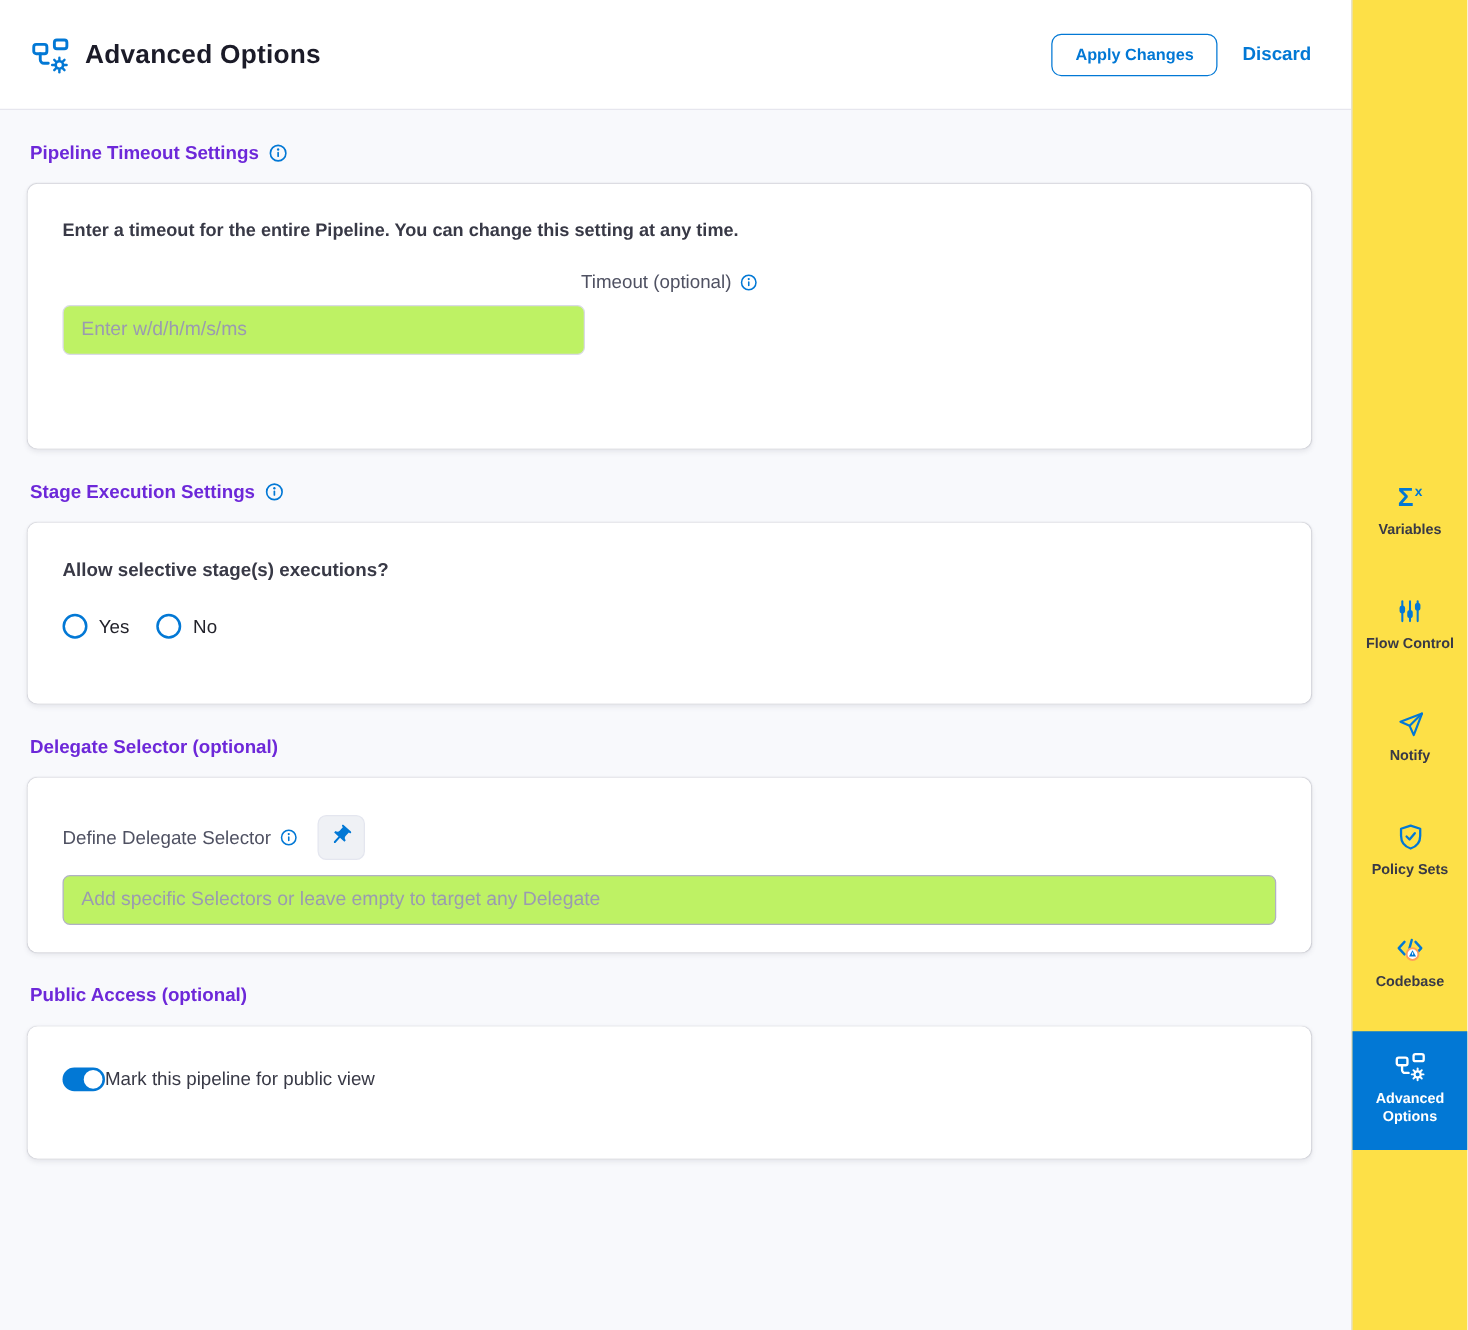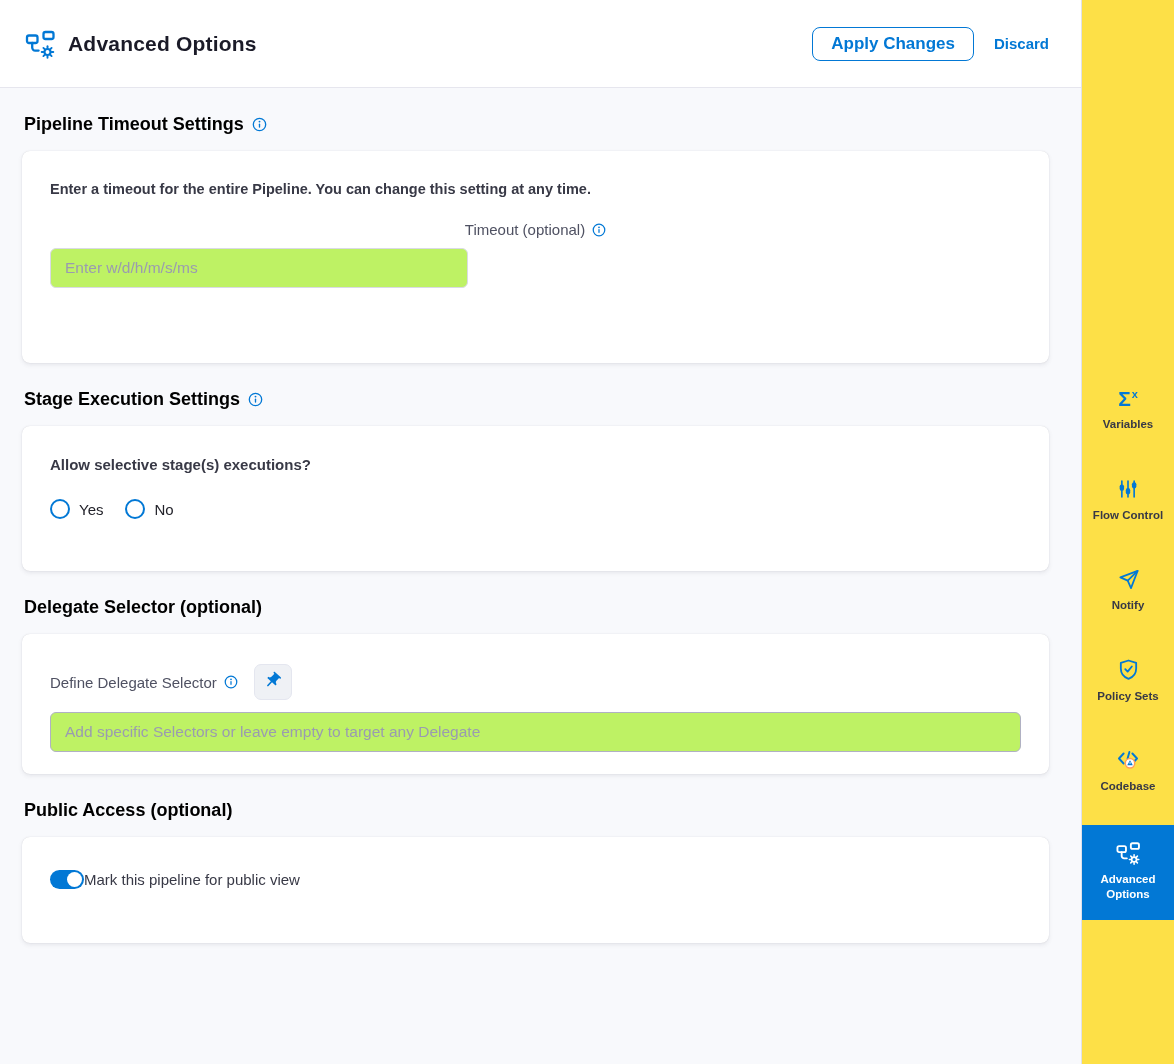--- a/index.html
+++ b/index.html
@@ -9,26 +9,26 @@
 
   
   .main { width:1092px; display:flex; flex-direction:column; background:#f8f9fc; }
   .panel-header { height:88px; background:#fff; border-bottom:1px solid #e6e6ee;
     display:flex; align-items:center; justify-content:space-between; padding:0 30px 0 24px; flex:0 0 auto; }
   .header-left { display:flex; align-items:center; gap:12px; }
   .hicon svg { display:block; }
   .page-title { font-size:21px; font-weight:700; color:#1b1b28; letter-spacing:.2px; }
   .header-actions { display:flex; align-items:center; gap:18px; }
   .btn-outline { background:#fff; border:1.5px solid #0278d5; color:#0278d5; font-family:inherit;
-    font-size:17px; font-weight:700; border-radius:8px; height:34px; padding:0 18px; cursor:pointer; }
+    font-size:13px; font-weight:700; border-radius:8px; height:34px; padding:0 18px; cursor:pointer; }
   .btn-link { background:none; border:none; color:#0278d5; font-family:inherit; font-size:15px;
     font-weight:700; cursor:pointer; padding:4px 2px; }
 
   .content { flex:1; overflow:auto; padding:26px 32px 40px 22px; }
-  .section-title { font-size:18px; font-weight:700; color:#000000; display:flex; align-items:center;
+  .section-title { font-size:15px; font-weight:700; color:#6d28d9; display:flex; align-items:center;
     gap:8px; margin:16px 0 16px 2px; }
   .section-title:first-child { margin-top:0; }
   .card { background:#fff; border-radius:8px; box-shadow:0 0 1px rgba(40,41,61,.2), 0 2px 4px rgba(96,97,112,.12);
     padding:30px 28px; margin-bottom:26px; }
   .card-desc { font-size:14.5px; font-weight:700; color:#383946; margin-bottom:24px; }
   .field-label { font-size:15px; color:#4f5162; display:flex; align-items:center; gap:7px; margin-bottom:10px;justify-content:center; }
   .text-input { height:40px; border:1px solid #d9dae5; border-radius:6px; font-family:inherit;
     font-size:15.5px; color:#22222a; padding:0 14px; background:#bef264; outline:none; }
   .text-input::placeholder { color:#9a9bb0; }
   #timeout-card { padding-bottom:75px; }

